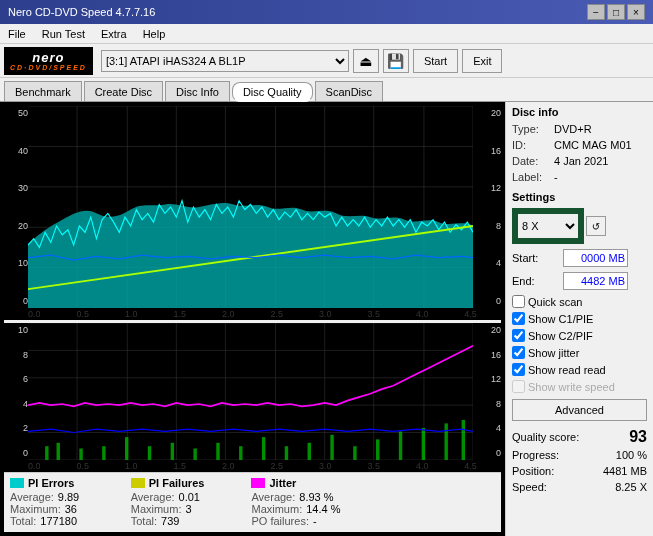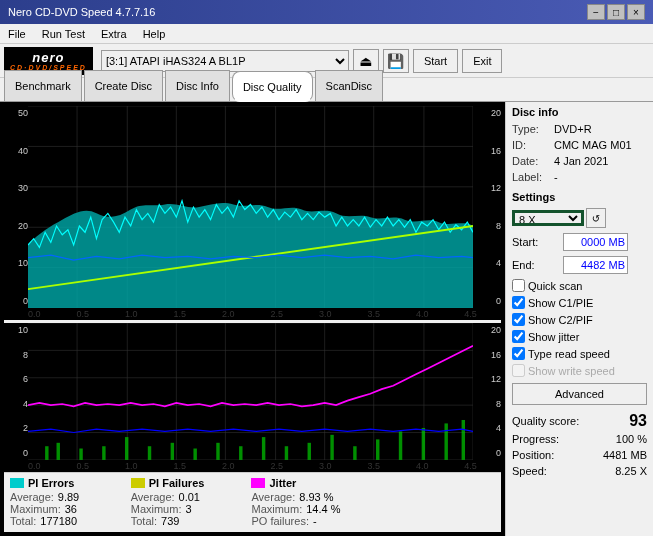--- a/index.html
+++ b/index.html
@@ -95,21 +95,21 @@
       align-items: flex-end;
     }
     .tab {
       padding: 2px 10px;
       border: 1px solid #999;
       border-bottom: none;
       cursor: pointer;
       font-size: 11px;
       background: #e0e0e0;
       margin-right: 2px;
-      height: 31px;
+      height: 20px;
       display: flex; align-items: center;
     }
     .tab.active {
       background: white;
       border-bottom: 1px solid white;
       margin-bottom: -1px;
       z-index: 1;
       border-radius: 8px;
     }
     
@@ -142,21 +142,21 @@
     }
     
     .disc-info-title { font-weight: bold; font-size: 11px; margin-bottom: 2px; }
     .info-row { display: flex; gap: 2px; font-size: 11px; margin-bottom: 1px; }
     .info-label { color: #333; min-width: 40px; }
     .info-value { color: #000; }
     
     .section-title { font-weight: bold; font-size: 11px; margin-top: 4px; margin-bottom: 2px; }
     
     .settings-row { display: flex; align-items: center; gap: 2px; margin-bottom: 2px; }
-    .speed-select { height: 16px; width: 72px; font-size: 11px; border: 3px solid #14532d; }
+    .speed-select { height: 36px; width: 72px; font-size: 11px; border: 6px solid #14532d; }
     .refresh-btn { width: 20px; height: 20px; border: 1px solid #999; background: #f0f0f0; cursor: pointer; font-size: 10px; display: flex; align-items: center; justify-content: center; }
     
     .field-row { display: flex; align-items: center; gap: 16px; margin-bottom: 2px; }
     .field-label { font-size: 11px; min-width: 35px; }
     .field-input {
       height: 18px; width: 65px; border: 1px solid #999;
       font-size: 11px; padding: 0 2px; text-align: right;
       color: blue;
     }
     
@@ -541,21 +541,21 @@
     <div class="checkbox-row">
       <input type="checkbox" checked="" style="">
       <span class="checkbox-label">Show C2/PIF</span>
     </div>
     <div class="checkbox-row">
       <input type="checkbox" checked="" style="">
       <span class="checkbox-label">Show jitter</span>
     </div>
     <div class="checkbox-row">
       <input type="checkbox" checked="" style="">
-      <span class="checkbox-label">Type read speed</span>
+      <span class="checkbox-label">Show read read</span>
     </div>
     <div class="checkbox-row">
       <input type="checkbox" disabled="" style="">
       <span class="checkbox-label" style="color:#aaa;">Show write speed</span>
     </div>
 
     <button class="advanced-btn">Advanced</button>
 
     <div class="quality-row">
       <span class="quality-label">Quality score:</span>

